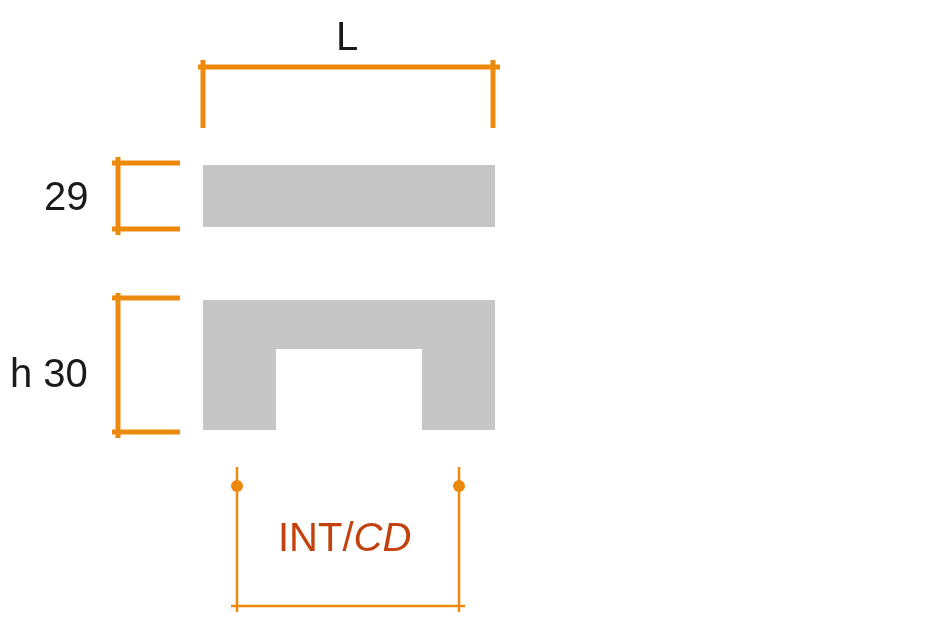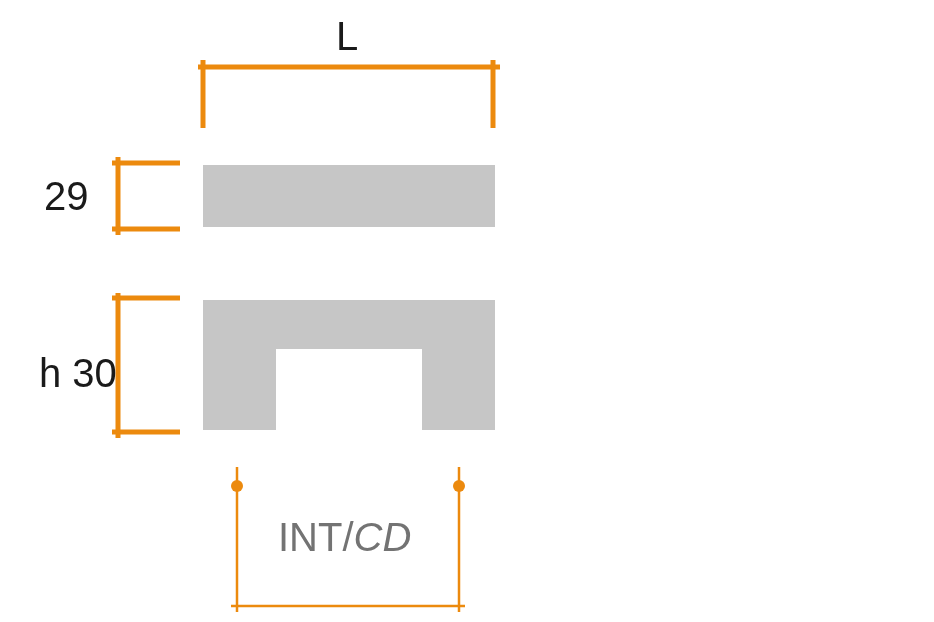--- a/index.html
+++ b/index.html
@@ -1,20 +1,20 @@
 <!DOCTYPE html>
 <html><head>
   <meta charset="utf-8">
   <style>
     html, body { margin: 0; padding: 0; background: #ffffff; }
     body { width: 934px; height: 622px; position: relative; overflow: hidden;
            font-family: "Liberation Sans", "DejaVu Sans", sans-serif; }
     svg { position: absolute; left: 0; top: 0; }
     .lbl { position: absolute; color: #1a1a1a; font-size: 40px; line-height: 1; white-space: nowrap; }
-    .int { position: absolute; color: #737373; font-size: 40px; line-height: 1; white-space: nowrap; }
+    .int { position: absolute; color: #c2410c; font-size: 40px; line-height: 1; white-space: nowrap; }
     .int i { font-style: italic; }
   </style>
 </head>
 <body>
 
 <svg width="934" height="622" viewBox="0 0 934 622">
 
   <g stroke="#ec8a0e" stroke-width="5" fill="none">
     <line x1="198" y1="67" x2="500" y2="67"></line>
     <line x1="203" y1="60" x2="203" y2="128"></line>
@@ -41,16 +41,16 @@
     <line x1="237" y1="467" x2="237" y2="612"></line>
     <line x1="459" y1="467" x2="459" y2="612"></line>
     <line x1="231" y1="606" x2="465" y2="606"></line>
   </g>
   <circle cx="237" cy="486" r="6" fill="#ec8a0e"></circle>
   <circle cx="459" cy="486" r="6" fill="#ec8a0e"></circle>
 </svg>
 
 <div class="lbl" style="left:336px;top:16px;">L</div>
 <div class="lbl" style="left:44px;top:176px;">29</div>
-<div class="lbl" style="left:10px;top:353px;margin-left:29px;">h 30</div>
+<div class="lbl" style="left:10px;top:353px;">h 30</div>
 <div class="int" style="left:278px;top:517px;">
   <span>INT/</span><i>CD</i>
 </div>
 
 </body></html>

